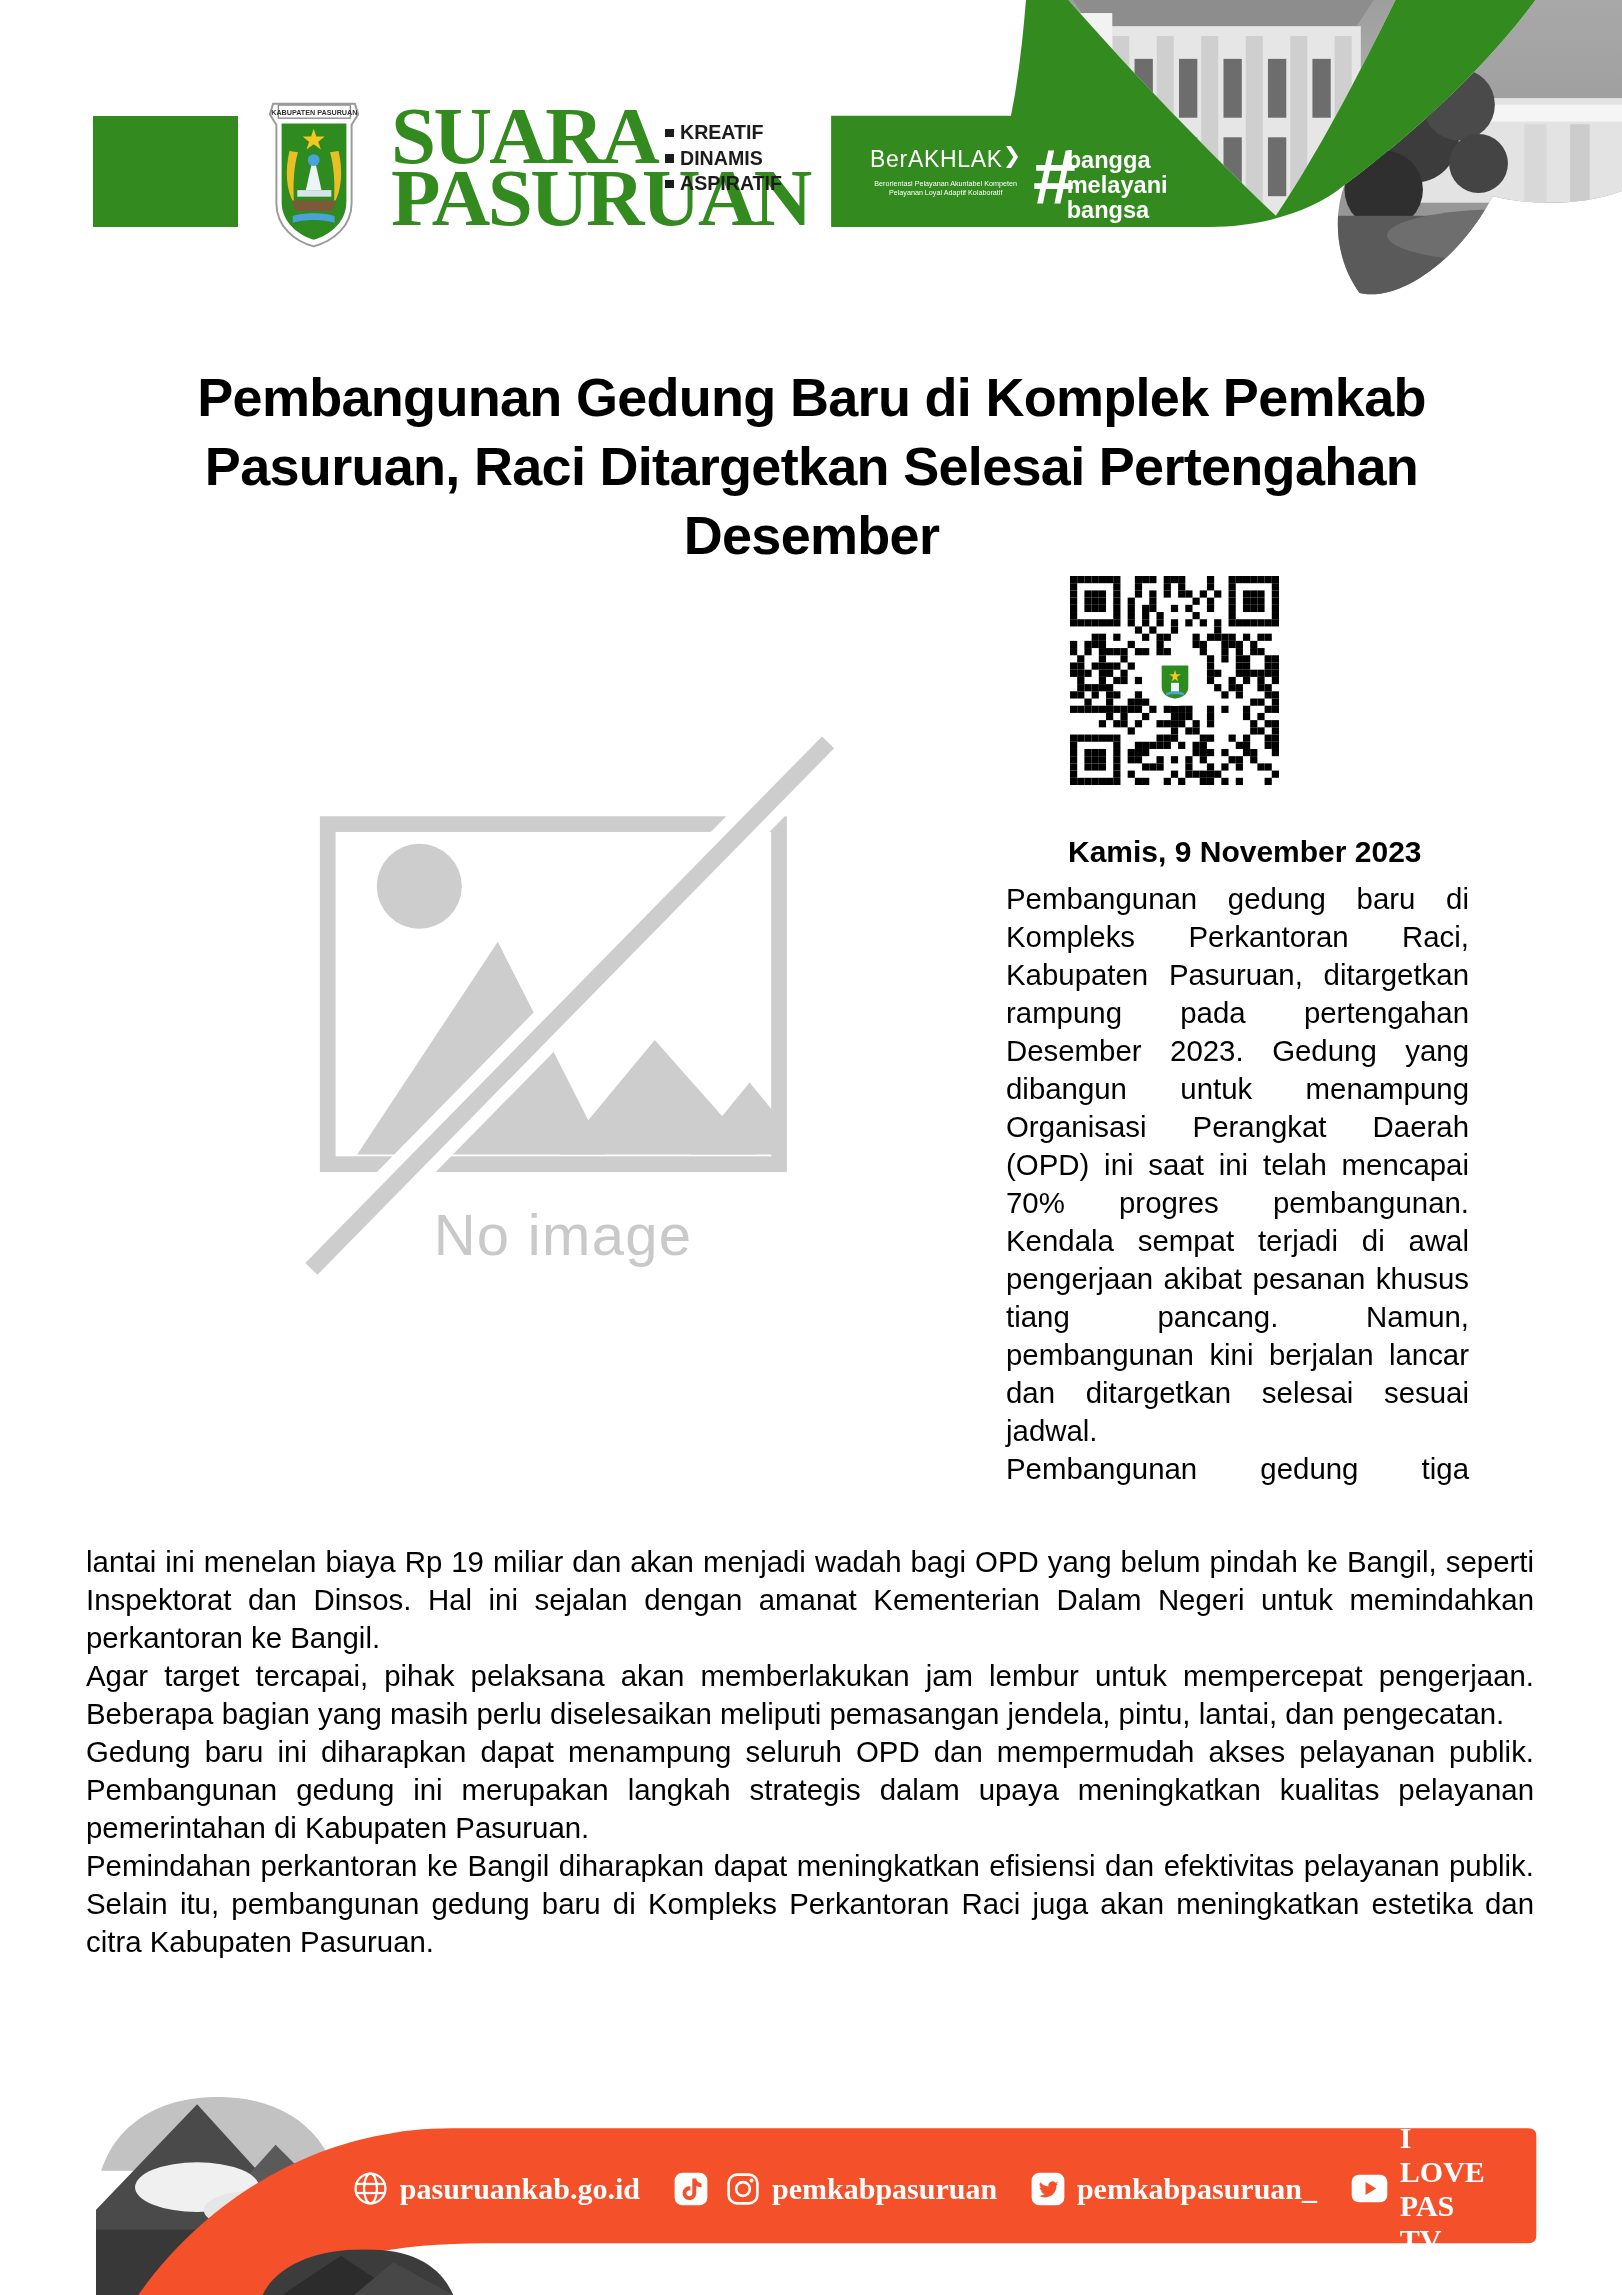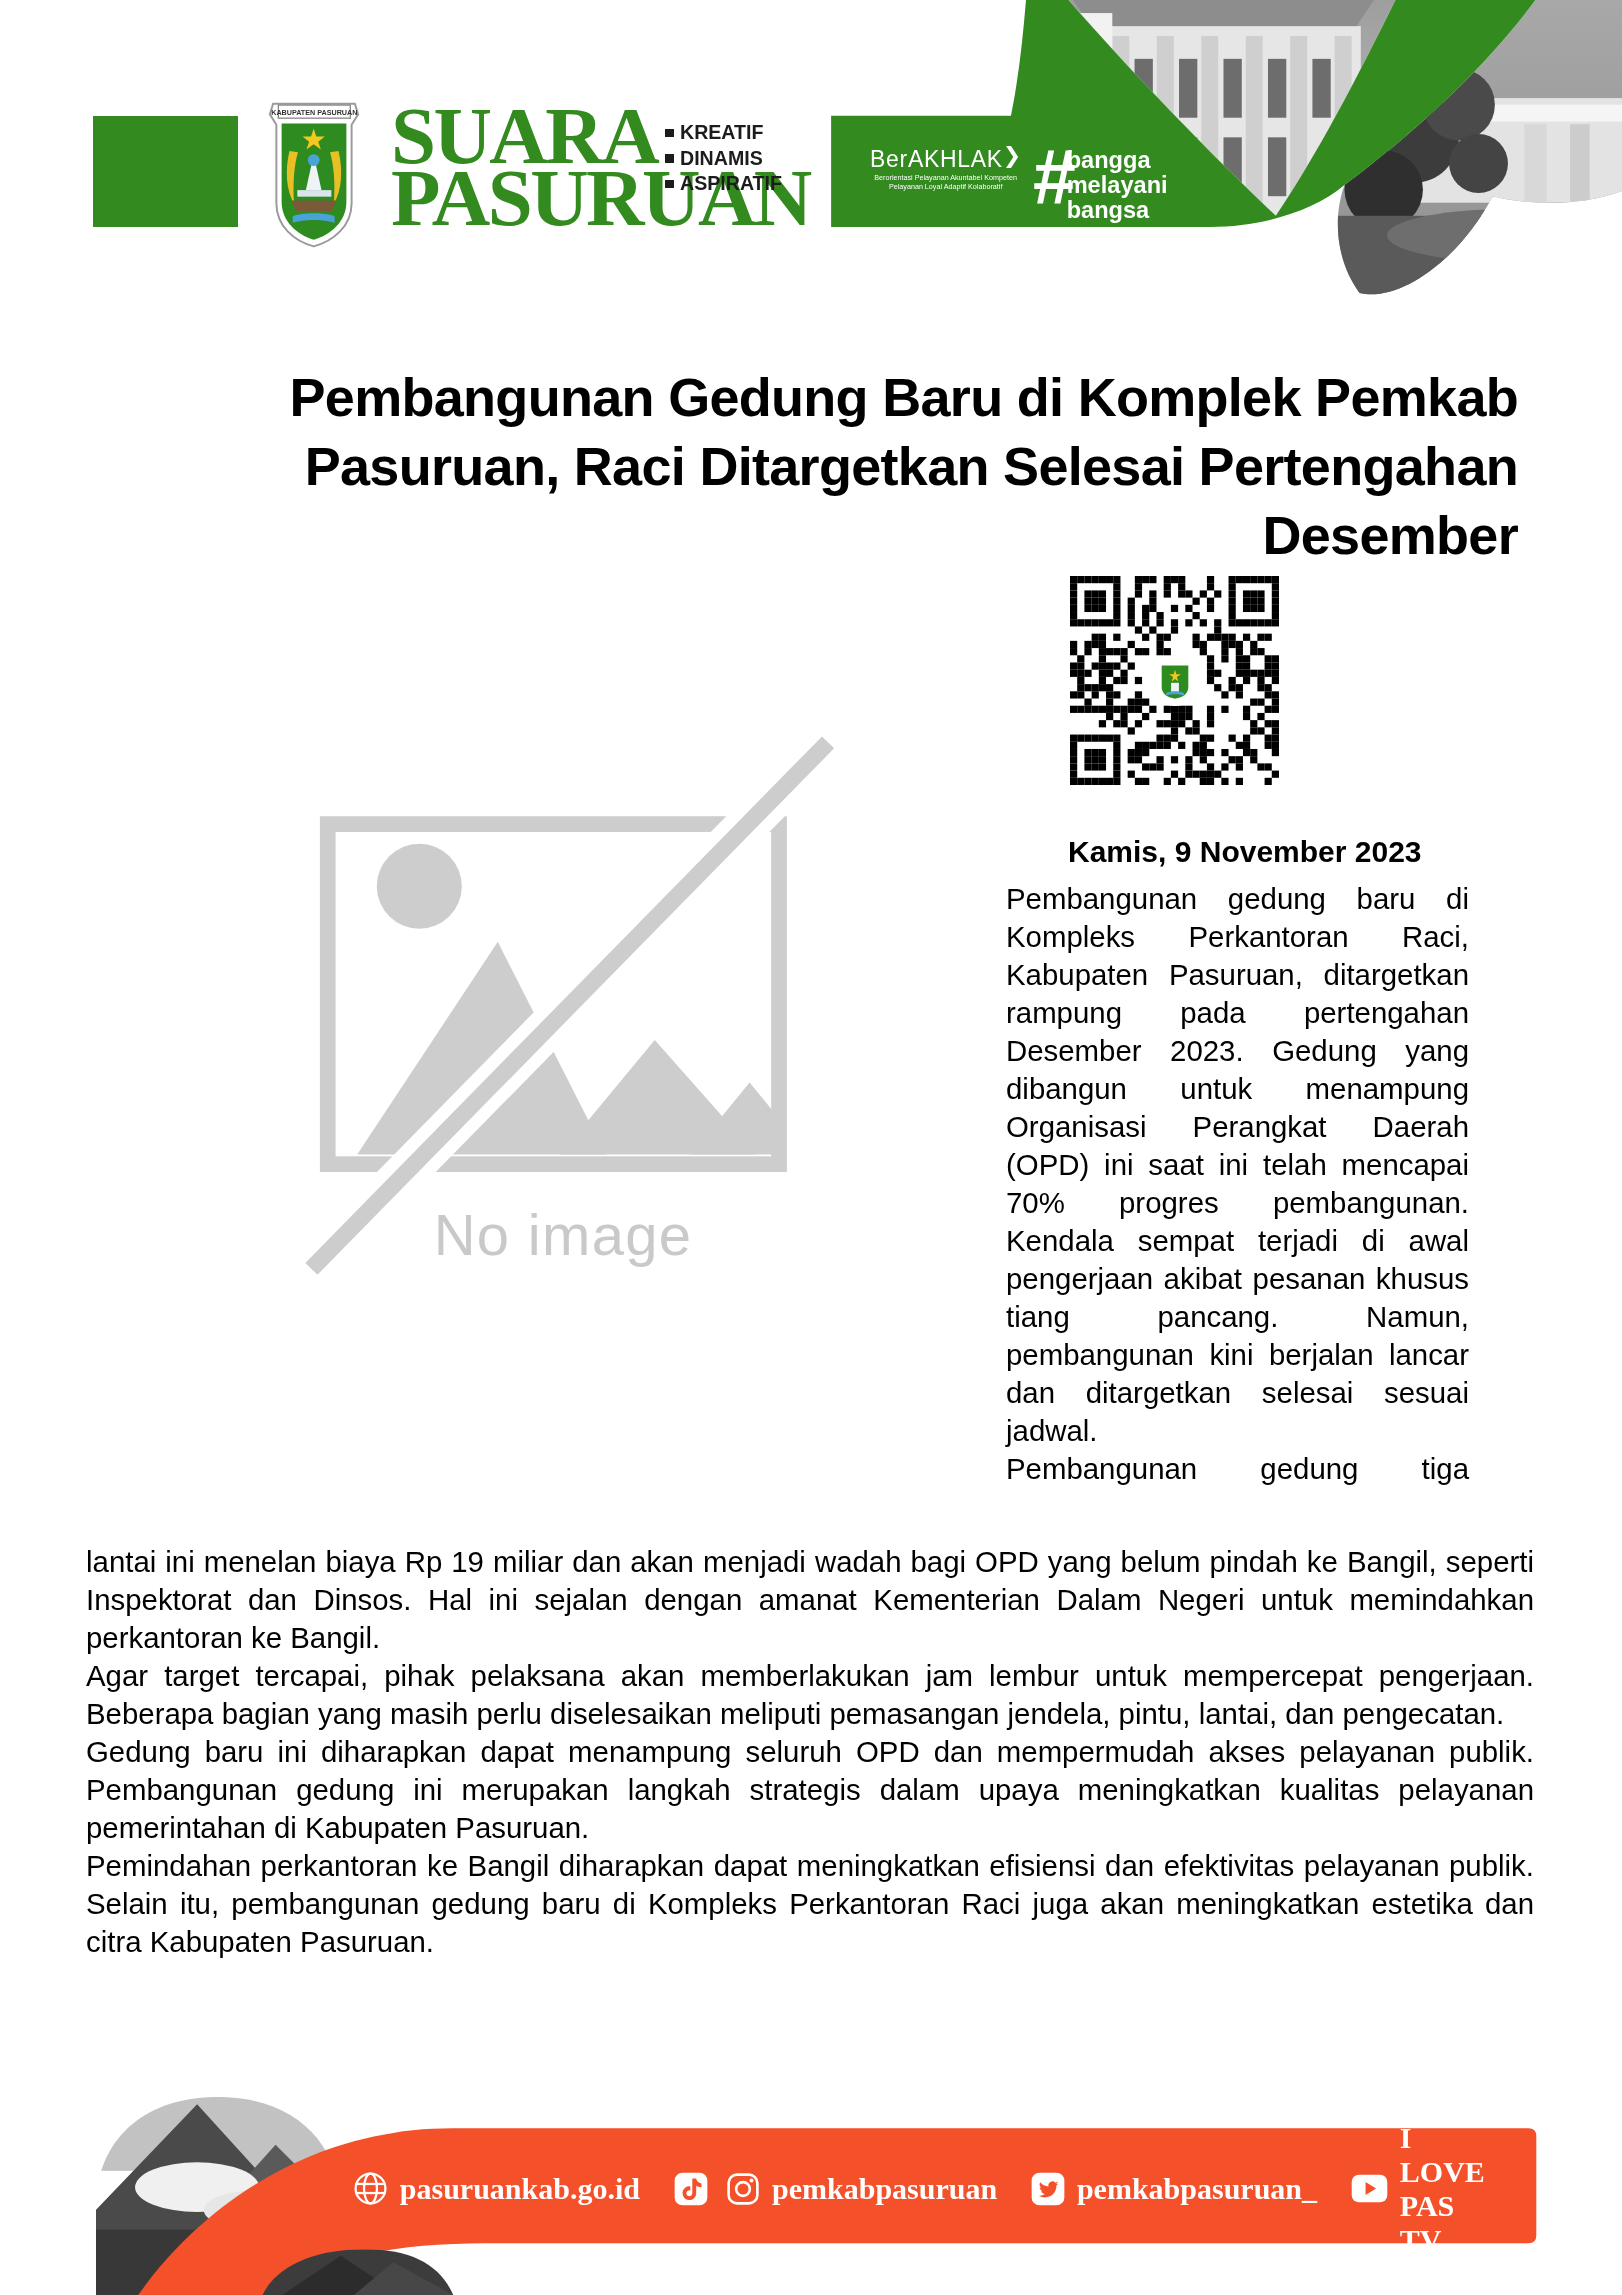--- a/index.html
+++ b/index.html
@@ -12,26 +12,26 @@
   #green-block{left:93px; top:116px; width:145px; height:111px; background:#338A1E;}
   #brand-text{left:391px; top:105px; color:#338A1E; font-weight:bold;
     font-size:81px; line-height:62px; letter-spacing:-2.6px;font-family:Liberation Serif, serif;}
   #tagline{left:665px; top:120px; font-size:19.6px; font-weight:bold; color:#1c1c1c; line-height:25.5px;}
   .tag-item{display:flex; align-items:center;}
   .tag-bullet{width:8.5px; height:8.5px; background:#1c1c1c; margin-right:6.5px; flex:0 0 auto;}
   #header-art{left:0; top:0; width:1623px; height:497px;}
   #berakhlak{left:870px; top:143px; color:#ffffff;}
   #berakhlak .big{font-size:23px; font-weight:normal; letter-spacing:0.7px;}
   #berakhlak .chev{font-size:22px; vertical-align:3.9px;}
-  #berakhlak .small{font-size:7.2px; margin-top:0; line-height:9.2px; text-align:center;}
+  #berakhlak .small{font-size:7.2px; margin-top:6px; line-height:9.2px; text-align:center;}
   #hashtag{left:1033px; top:145px; color:#ffffff; display:flex;}
   #hashtag .hash{font-size:77px; font-weight:bold; line-height:65px;}
   #hashtag .words{font-size:23.6px; font-weight:bold; line-height:25px; margin-left:-9.2px; margin-top:2.6px;}
   
-  #title{left:105px; top:363px; width:1413px; text-align:right;
+  #title{left:105px; top:363px; width:1413px; text-align:center;
     font-size:54px; font-weight:bold; color:#000; line-height:69px; letter-spacing:-0.7px;}
   
   #qr{left:1070px; top:576px; width:209px; height:209px;}
   #qr-logo{left:1150px; top:656px; width:50px; height:50px; border-radius:50%;
     background:#fff; display:flex; align-items:center; justify-content:center;}
   #date{left:1068px; top:835px; width:465px; font-size:30px; font-weight:bold; color:#000;}
   #right-col{left:1006px; top:880px; width:463px; font-size:29.4px; line-height:38px;
     color:#000; text-align:justify;}
   #right-col .frag{text-align:justify; text-align-last:justify;}
   #body-block{left:86px; top:1543px; width:1448px; font-size:29.4px; line-height:38px;

